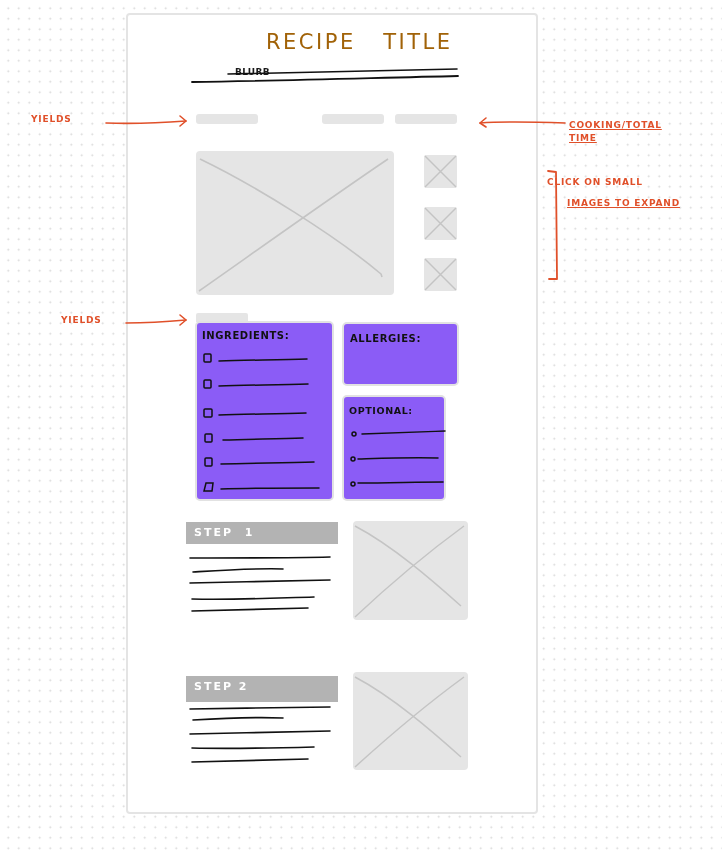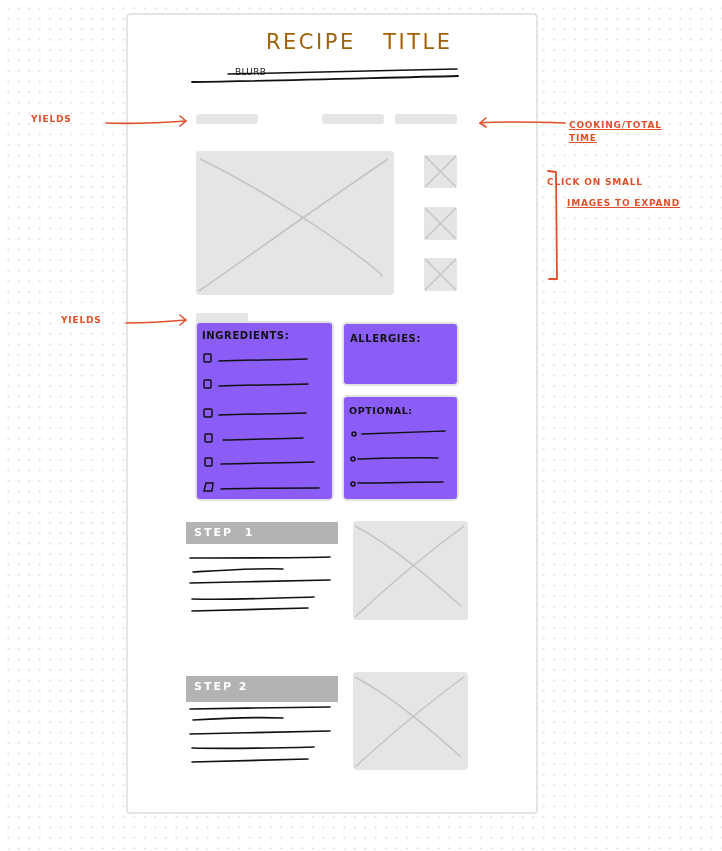--- a/index.html
+++ b/index.html
@@ -11,21 +11,21 @@
     background-position:3px 3px;
     font-family:"DejaVu Sans", sans-serif;
   }
   .abs { position:absolute; }
   .page {
     left:126px; top:13px; width:412px; height:801px;
     background:#ffffff; border:2px solid #e4e4e4; border-radius:4px; box-sizing:border-box;
   }
   .hand { font-family:"DejaVu Sans", sans-serif; color:#1a1a1a; letter-spacing:1px; text-transform:uppercase; }
   .title { left:250px; top:30px; font-size:21px; letter-spacing:2.5px; font-weight:400; color:#a16207;margin-left:16px; }
-  .blurb { left:191px; top:67px; font-size:9px; font-weight:400; letter-spacing:0.3px;padding-left:44px; }
+  .blurb { left:191px; top:67px; font-size:9px; font-weight:700; letter-spacing:0.3px;padding-left:44px; }
   .ph { background:#e5e5e5; border-radius:3px; }
   .imgbox { background:#e5e5e5; border-radius:4px; overflow:hidden; }
   .imgbox svg { width:100%; height:100%; display:block; }
   .card { background:#8b5cf6; border:2.5px solid #e2e2e2; border-radius:5px; box-sizing:border-box; }
   .card-label { font-size:10px; font-weight:700; letter-spacing:0.6px; color:#111; }
   .step-bar { background:#b3b3b3; border-radius:0; }
   .step-label { font-size:11px; font-weight:700; color:#ffffff; letter-spacing:2px; padding-left:8px; line-height:21px; }
   .note { color:#e0502a; font-size:9px; font-weight:700; letter-spacing:0.8px; text-transform:uppercase; }
   svg.lines { overflow:visible; }
 </style>
@@ -88,21 +88,21 @@
       <path d="M9 160 L16 160 L15 168 L7 168 Z"></path>
       <path d="M24 166 C55 165, 90 165, 122 165"></path>
     </g>
   </svg>
 </div>
 
 <div class="abs card" style="left:342px;top:322px;width:117px;height:64px;padding-left:16px;">
   <div class="abs card-label" style="left:6px;top:9px;">ALLERGIES:</div>
 </div>
 
-<div class="abs card" style="left:342px;top:395px;width:117px;height:106px;">
+<div class="abs card" style="left:342px;top:395px;width:104px;height:106px;">
   <div class="abs card-label" style="left:5px;top:8px;font-size:9.5px;">OPTIONAL:</div>
   <svg class="abs lines" style="left:0;top:0;width:117px;height:106px;" viewBox="0 0 117 106">
     <g stroke="#111" stroke-width="1.5" fill="none" stroke-linecap="round">
       <circle cx="10" cy="37" r="2"></circle>
       <path d="M18 37 C50 36, 75 35, 101 34"></path>
       <circle cx="9" cy="62" r="2"></circle>
       <path d="M14 62 C45 61, 70 60, 94 61"></path>
       <circle cx="9" cy="87" r="2"></circle>
       <path d="M14 86 C45 86, 72 85, 99 85"></path>
     </g>

